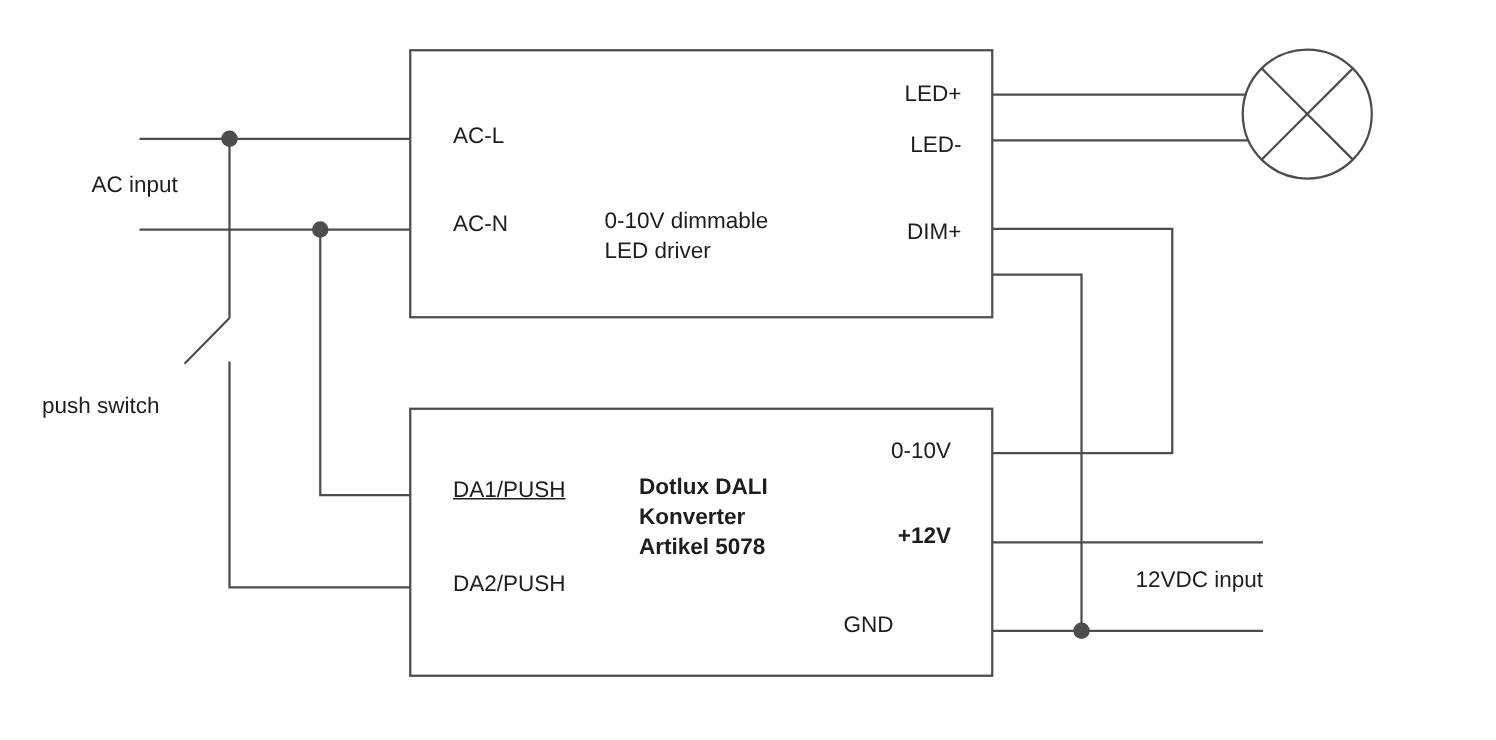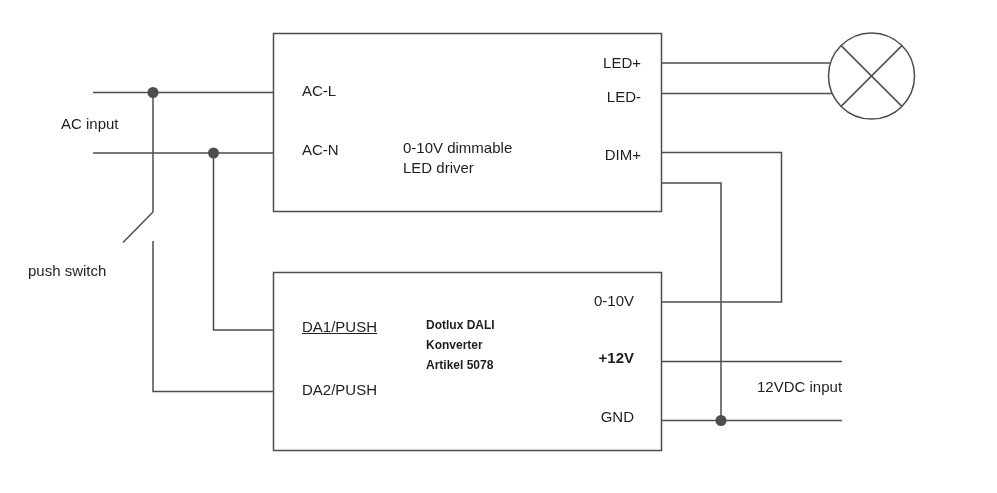--- a/index.html
+++ b/index.html
@@ -21,21 +21,21 @@
   .lbl{
     position:absolute;
     color:var(--text);
     font-size:15px;
     line-height:20px;
     white-space:nowrap;
   }
   .r{text-align:right;width:110px;}
   .title{white-space:normal;}
   .bold-title{
-    font-size:12px;
+    font-size:15px;
     font-weight:bold;
     line-height:20px;
   }
 </style>
 </head>
 <body>
 
 <div class="canvas">
 
   <svg class="wires" width="997" height="493" viewBox="0 0 997 493">
@@ -95,15 +95,15 @@
   <div class="lbl" style="left:302px;top:380px;">DA2/PUSH</div>
 
   <div class="lbl title bold-title" style="left:426px;top:315px;">
     <div>Dotlux DALI</div>
     <div>Konverter</div>
     <div>Artikel 5078</div>
   </div>
 
   <div class="lbl r" style="left:524px;top:291px;">0-10V</div>
   <div class="lbl r" style="left:524px;top:348px;font-weight:bold;">+12V</div>
-  <div class="lbl r" style="left:524px;top:407px;">GND</div>
+  <div class="lbl r" style="left:524px;top:407px;text-align:center;">GND</div>
 
 </div>
 
 </body></html>

